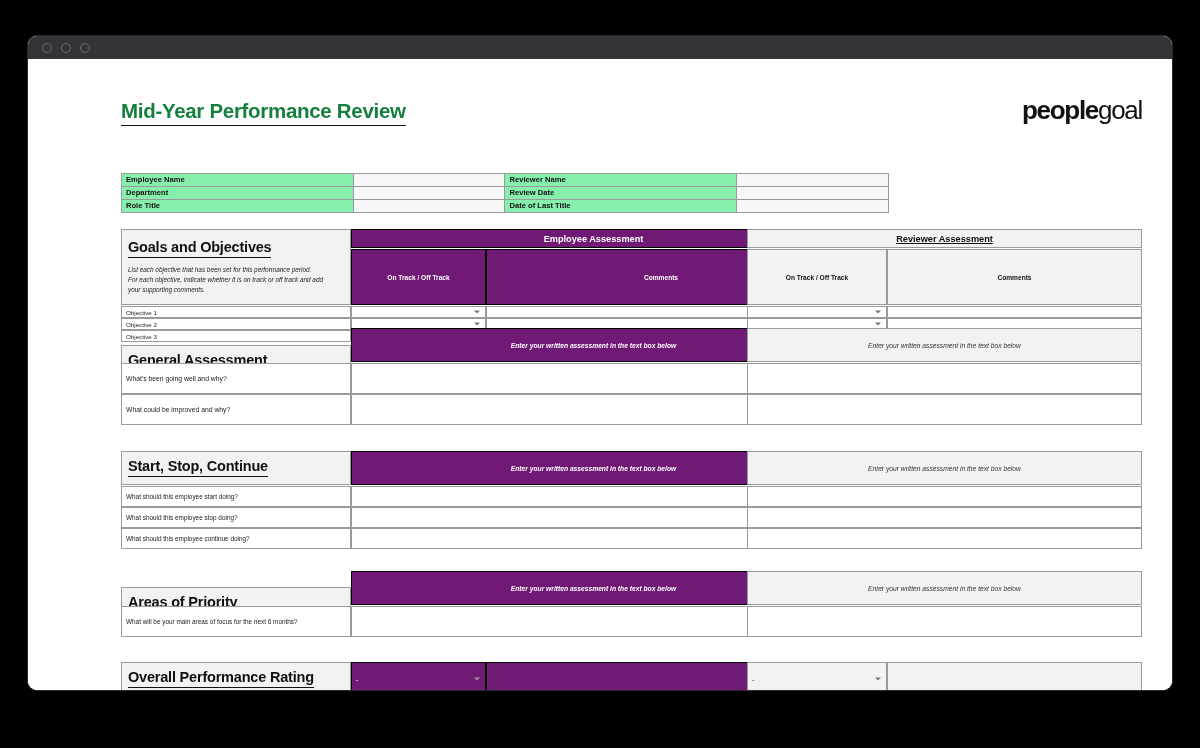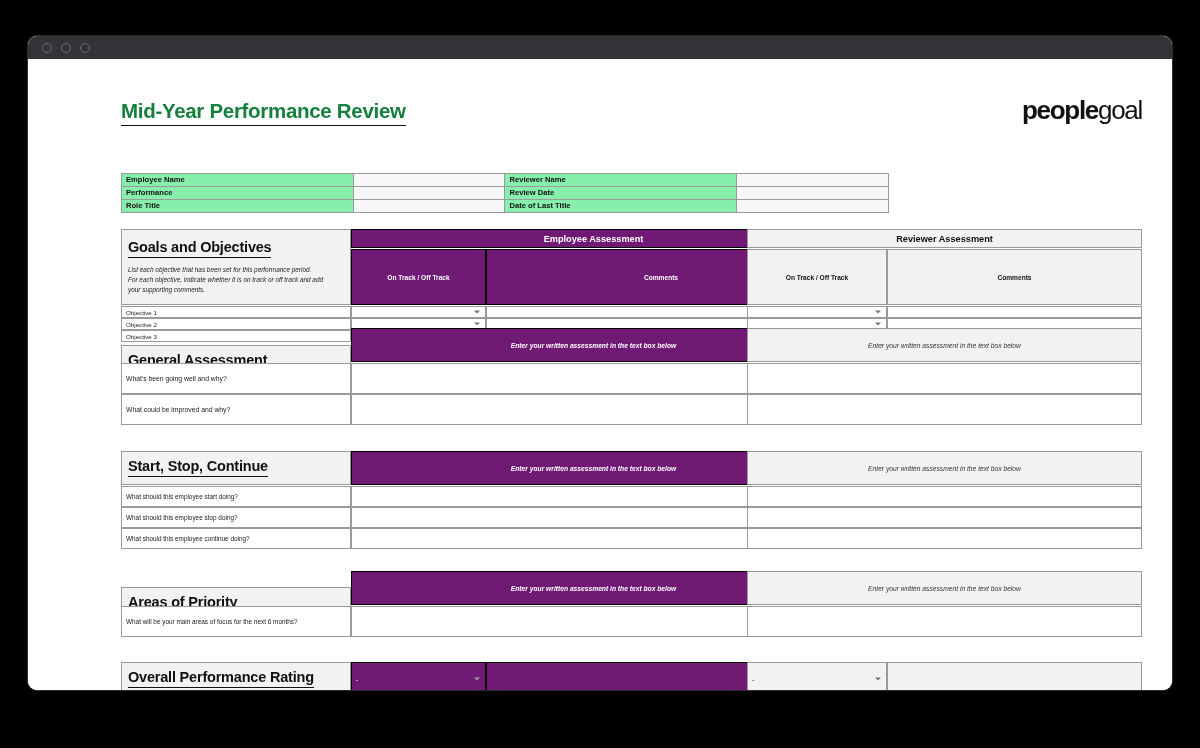--- a/index.html
+++ b/index.html
@@ -104,21 +104,21 @@
     white-space: nowrap;
   }
   .hdr-white {
     color: #fff; font-size: 9.2px; font-weight: bold;
     display: flex; align-items: center; justify-content: center;
     text-align: center; height: 100%;
   }
   .hdr-dark {
     color: #111; font-size: 9.2px; font-weight: bold;
     display: flex; align-items: center; justify-content: center;
-    text-align: center; height: 100%;
+    text-align: center; height: 100%; text-decoration: underline;
   }
   .subhdr-white {
     color: #fff; font-size: 6.6px; font-weight: bold;
     display: flex; align-items: center; justify-content: center;
     text-align: center; height: 100%;
   }
   .subhdr-dark {
     color: #111; font-size: 6.6px; font-weight: bold;
     display: flex; align-items: center; justify-content: center;
     text-align: center; height: 100%;
@@ -188,21 +188,21 @@
 
     <table id="info-grid">
       <tbody>
         <tr>
           <td class="w-lbl">Employee Name</td>
           <td class="w-val blank"></td>
           <td class="w-lbl">Reviewer Name</td>
           <td class="w-val blank"></td>
         </tr>
         <tr>
-          <td class="w-lbl">Performance</td>
+          <td class="w-lbl">Department</td>
           <td class="w-val blank"></td>
           <td class="w-lbl">Review Date</td>
           <td class="w-val blank"></td>
         </tr>
         <tr>
           <td class="w-lbl">Role Title</td>
           <td class="w-val blank"></td>
           <td class="w-lbl">Date of Last Title</td>
           <td class="w-val blank"></td>
         </tr>

